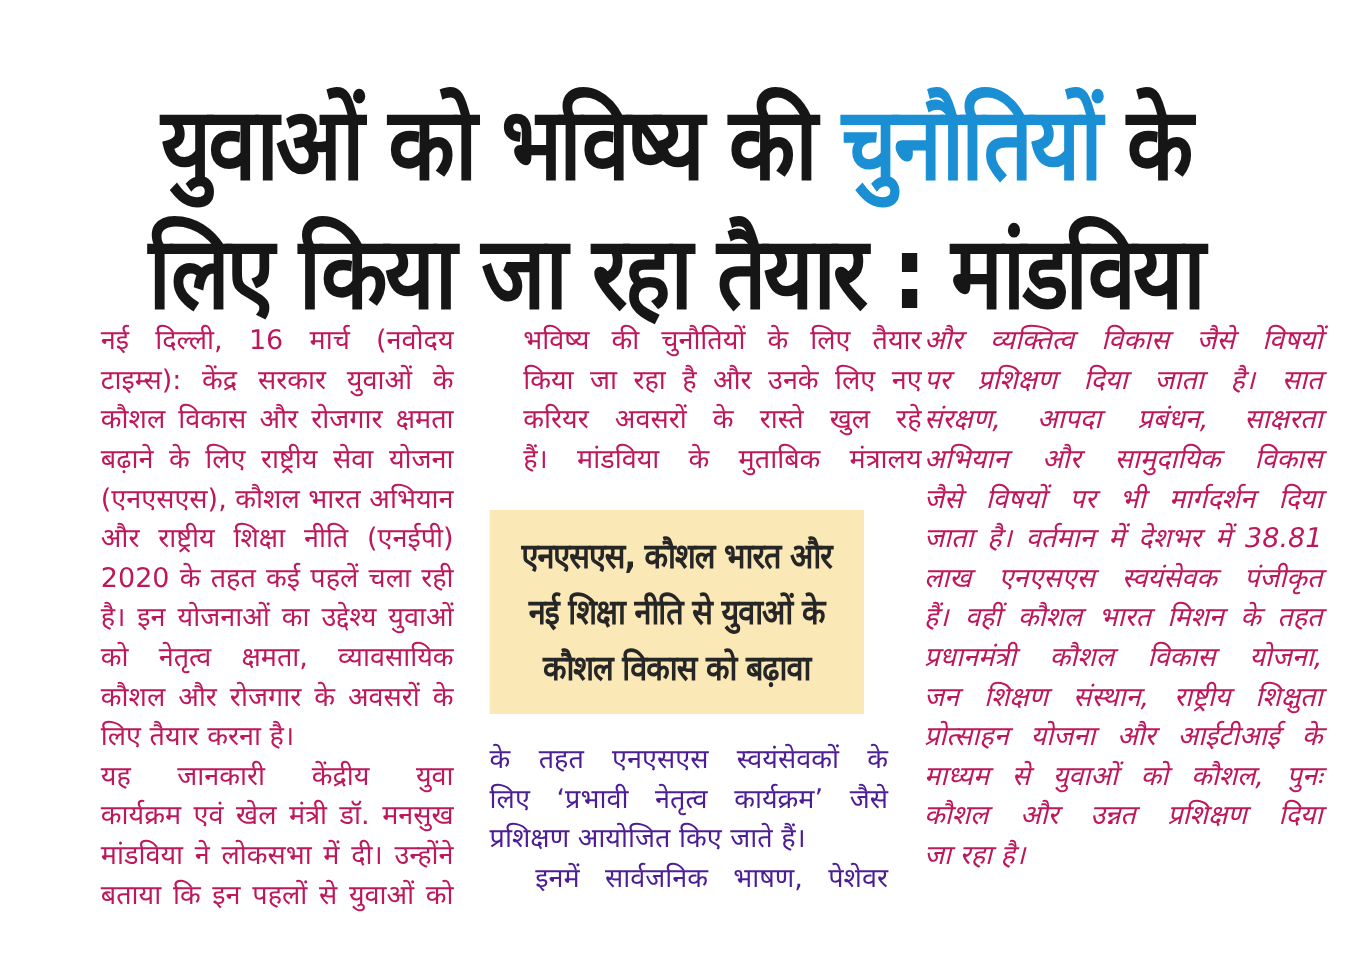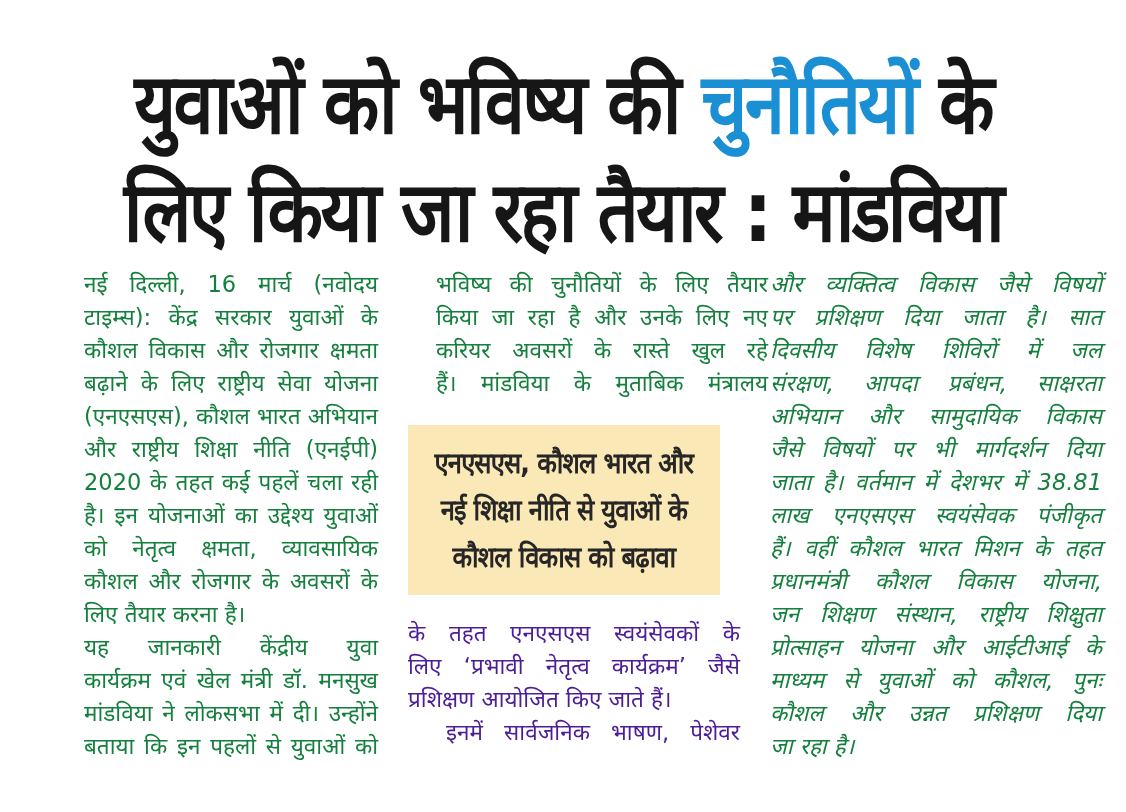--- a/index.html
+++ b/index.html
@@ -10,21 +10,21 @@
       overflow: hidden;
     }
     body {
       position: relative;
       font-family: "DejaVu Sans", sans-serif;
       color: #2a2a2a;
     }
     .headline {
       position: absolute;
       left: 0;
-      top: 50px;
+      top: 66px;
       width: 1126px;
       text-align: center;
       font-family: "DejaVu Sans", sans-serif;
       font-weight: bold;
       color: #161616;
       line-height: 108px;
     }
     .headline .hl-line {
       display: block;
       font-size: 84px;
@@ -35,21 +35,21 @@
     }
     .headline .accent { color: #1a8fd4; }
 
     .col {
       position: absolute;
       top: 268px;
       width: 332px;
       font-size: 22.5px;
       line-height: 33px;
       text-align: justify;
-      color: #15803d;
+      color: #be185d;
       transform-origin: left top;
     }
     .col p {
       text-align: justify;
       text-align-last: left;
     }
     .col p.indent { text-indent: 38px; }
     .col1 { left: 46px; }
     .col2 { left: 408px; margin-left: 28px; }
     .col3 { left: 770px; font-style: italic; }
@@ -148,21 +148,20 @@
   </p>
   <p class="indent">
     <span class="line just">इनमें सार्वजनिक भाषण, पेशेवर</span>
   </p>
 </div>
 
 <div class="col col3">
   <p>
     <span class="line just">और व्यक्तित्व विकास जैसे विषयों</span>
     <span class="line just">पर प्रशिक्षण दिया जाता है। सात</span>
-    <span class="line just">दिवसीय विशेष शिविरों में जल</span>
     <span class="line just">संरक्षण, आपदा प्रबंधन, साक्षरता</span>
     <span class="line just">अभियान और सामुदायिक विकास</span>
     <span class="line just">जैसे विषयों पर भी मार्गदर्शन दिया</span>
     <span class="line just">जाता है। वर्तमान में देशभर में 38.81</span>
     <span class="line just">लाख एनएसएस स्वयंसेवक पंजीकृत</span>
     <span class="line just">हैं। वहीं कौशल भारत मिशन के तहत</span>
     <span class="line just">प्रधानमंत्री कौशल विकास योजना,</span>
     <span class="line just">जन शिक्षण संस्थान, राष्ट्रीय शिक्षुता</span>
     <span class="line just">प्रोत्साहन योजना और आईटीआई के</span>
     <span class="line just">माध्यम से युवाओं को कौशल, पुनः</span>

